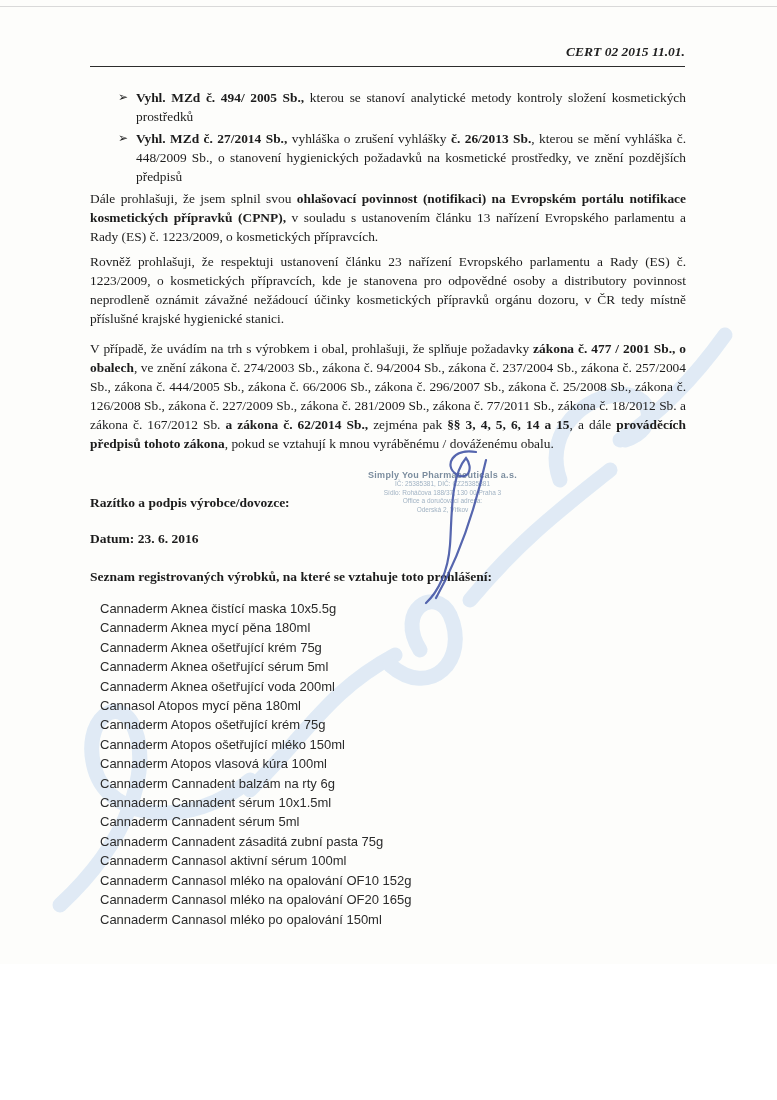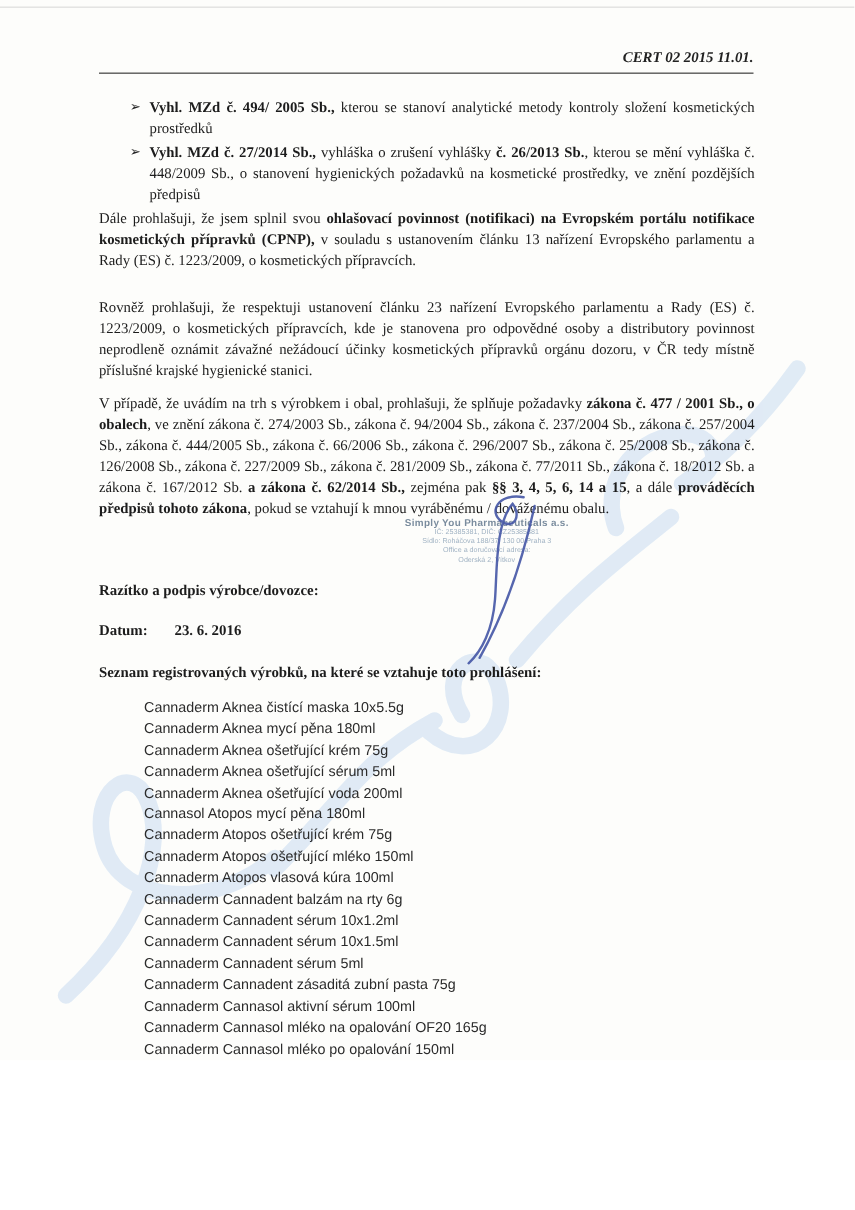--- a/index.html
+++ b/index.html
@@ -23,36 +23,36 @@
 
   .content { position:absolute; top:88px; left:90px; width:596px; z-index:2; font-size:13.4px; line-height:19px; }
 
   .bullet-row { display:flex; margin-bottom:3px; }
   .bullet-indent { width:28px; flex:none; }
   .bullet-marker { width:18px; flex:none; font-family:"DejaVu Sans",sans-serif; font-size:12px; color:#222; }
   .bullet-text { flex:1; text-align:justify; }
 
   .para { text-align:justify; }
   .para-1 { margin-top:3px; }
-  .para-2 { margin-top:24px; }
+  .para-2 { margin-top:6px; }
   .para-3 { margin-top:11px; }
   .b { font-weight:bold; }
 
   .red-heading { font-weight:bold; font-size:13.5px; }
-  .h-razitko { margin-top:56px; }
+  .h-razitko { margin-top:40px; }
   .h-datum   { margin-top:17px; }
   .h-seznam  { margin-top:19px; }
-  .datum-value { font-weight:bold; color:#1c1c1c;margin-left:21px; }
+  .datum-value { font-weight:bold; color:#1c1c1c; }
 
   .products {
     margin-top:13px; padding-left:10px;
     font-family:"Liberation Sans","DejaVu Sans",sans-serif;
     font-size:13px; line-height:19.4px; color:#2b2b2b;
   }
-  .product-line { white-space:nowrap;margin-left:31px; }
+  .product-line { white-space:nowrap; }
 
   .stamp {
     position:absolute; left:340px; top:470px; width:205px; z-index:1;
     text-align:center; font-family:"Liberation Sans","DejaVu Sans",sans-serif;
     filter:blur(0.3px); opacity:0.85;
   }
   .stamp-name { font-size:9px; font-weight:bold; color:#64798e; letter-spacing:0.3px; }
   .stamp-small { font-size:6.5px; line-height:8.6px; color:#91a6ba; }
 
   .sig { position:absolute; left:0; top:0; z-index:3; }
@@ -114,25 +114,25 @@
         <div class="product-line">Cannaderm Aknea čistící maska 10x5.5g</div>
         <div class="product-line">Cannaderm Aknea mycí pěna 180ml</div>
         <div class="product-line">Cannaderm Aknea ošetřující krém 75g</div>
         <div class="product-line">Cannaderm Aknea ošetřující sérum 5ml</div>
         <div class="product-line">Cannaderm Aknea ošetřující voda 200ml</div>
         <div class="product-line">Cannasol Atopos mycí pěna 180ml</div>
         <div class="product-line">Cannaderm Atopos ošetřující krém 75g</div>
         <div class="product-line">Cannaderm Atopos ošetřující mléko 150ml</div>
         <div class="product-line">Cannaderm Atopos vlasová kúra 100ml</div>
         <div class="product-line">Cannaderm Cannadent balzám na rty 6g</div>
-        <div class="product-line">Cannaderm Cannadent sérum 10x1.2ml</div>
         <div class="product-line">Cannaderm Cannadent sérum 10x1.5ml</div>
         <div class="product-line">Cannaderm Cannadent sérum 5ml</div>
         <div class="product-line">Cannaderm Cannadent zásaditá zubní pasta 75g</div>
         <div class="product-line">Cannaderm Cannasol aktivní sérum 100ml</div>
+        <div class="product-line">Cannaderm Cannasol mléko na opalování OF10 152g</div>
         <div class="product-line">Cannaderm Cannasol mléko na opalování OF20 165g</div>
         <div class="product-line">Cannaderm Cannasol mléko po opalování 150ml</div>
       </div>
   </div>
 
   <div class="stamp">
     <div class="stamp-name">Simply You Pharmaceuticals a.s.</div>
     <div class="stamp-small">IČ: 25385381, DIČ: CZ25385381</div>
     <div class="stamp-small">Sídlo: Roháčova 188/37, 130 00 Praha 3</div>
     <div class="stamp-small">Office a doručovací adresa:</div>

